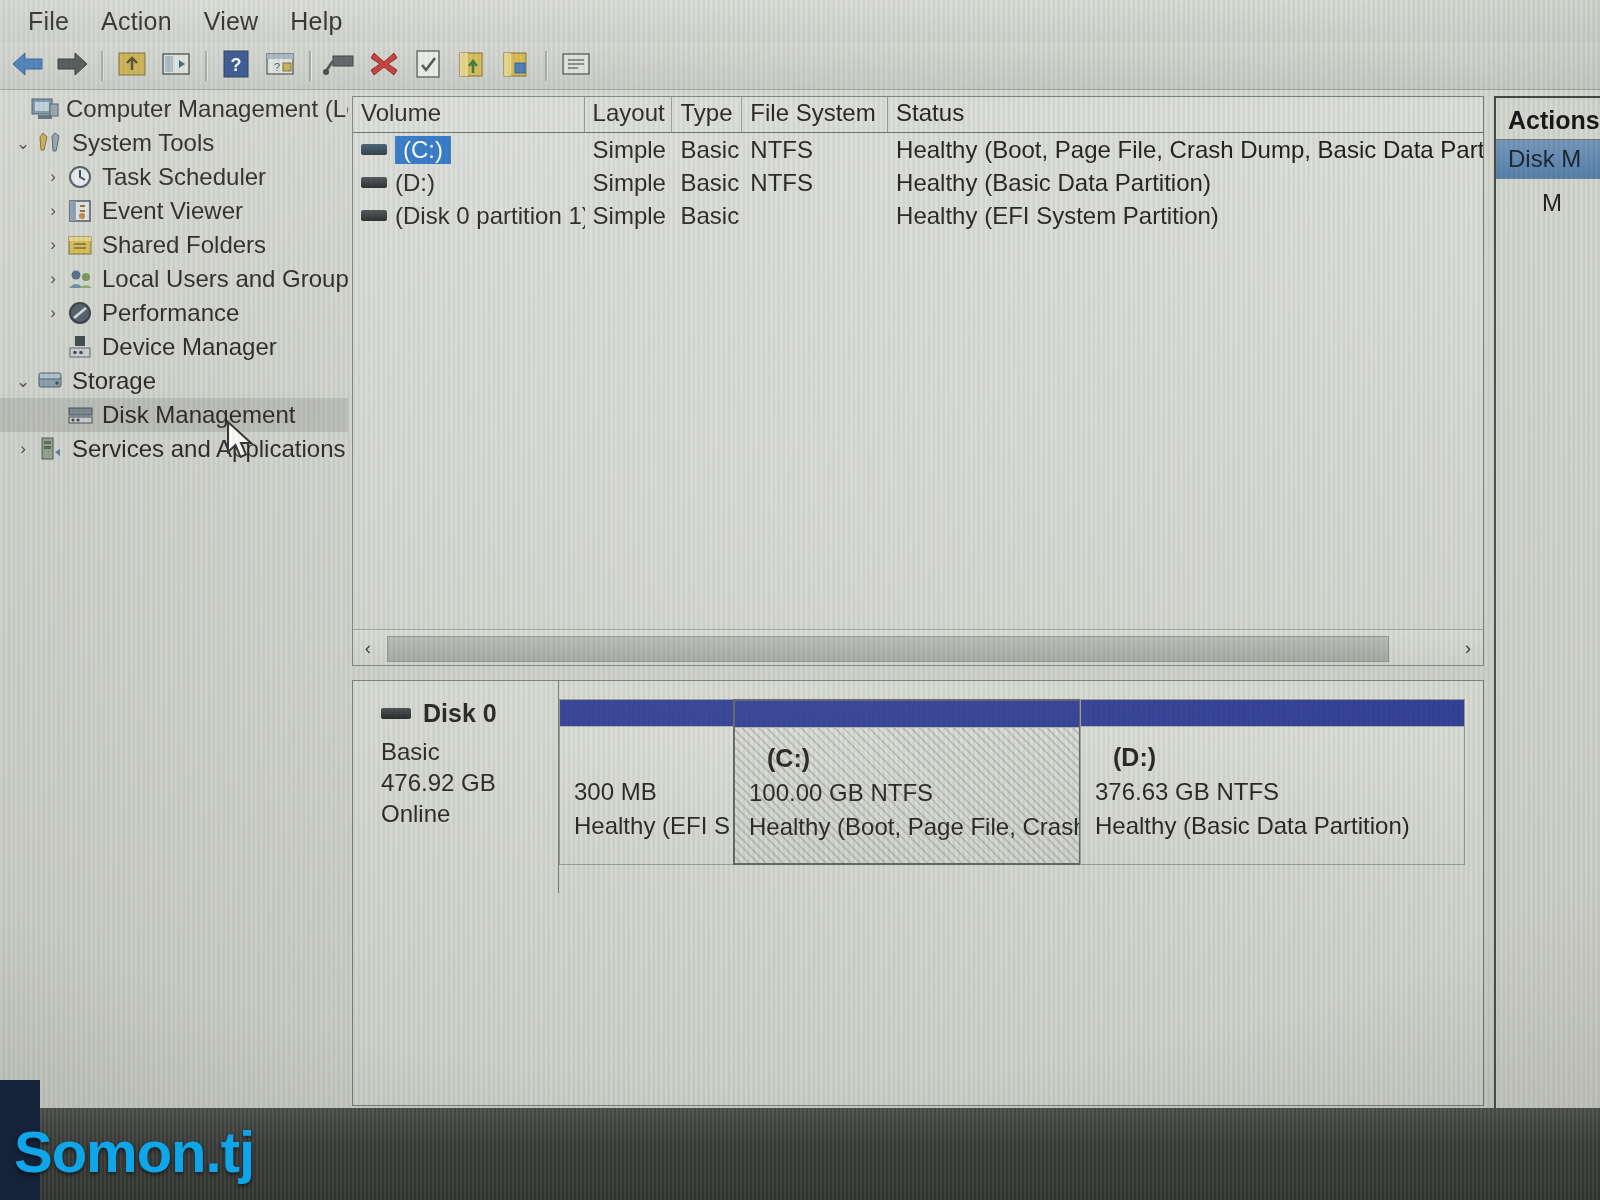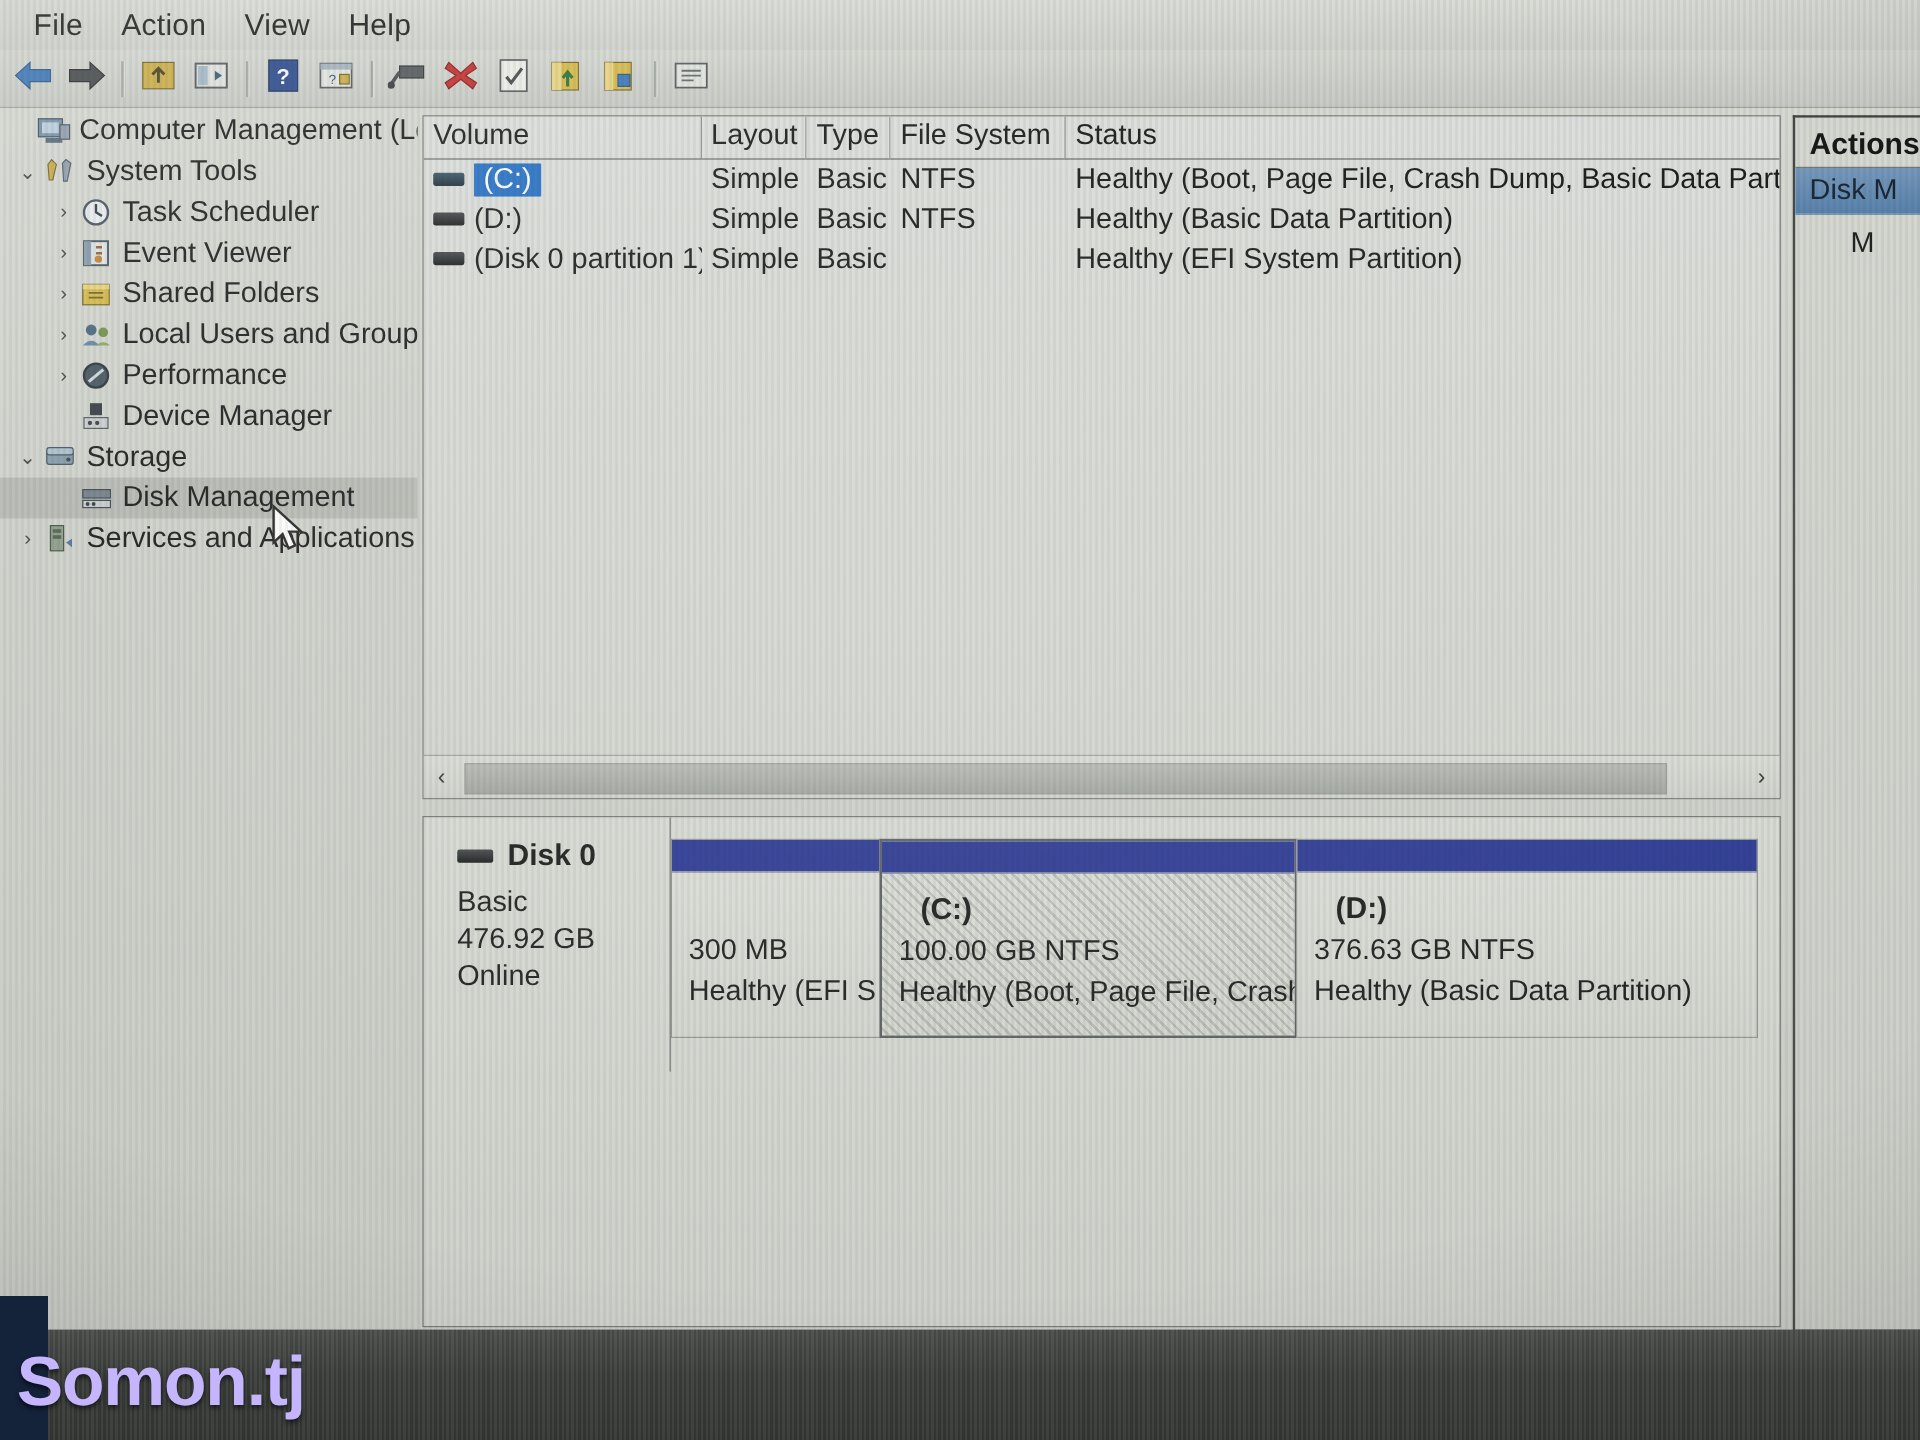--- a/index.html
+++ b/index.html
@@ -319,21 +319,21 @@
   #bezel:after {
     content: "";
     position: absolute; inset: 0;
     background-image: repeating-linear-gradient(90deg, rgba(255,255,255,0.05) 0 2px, rgba(0,0,0,0.05) 2px 4px);
   }
   .watermark {
     position: absolute;
     left: 14px; top: 1118px;
     font-size: 58px;
     font-weight: bold;
-    color: #c4b5fd;
+    color: #0ea5e9;
     letter-spacing: -1px;
     text-shadow: 0 2px 4px rgba(0,0,0,.6);
     z-index: 75;
     font-family: "Liberation Sans", sans-serif;
   }
   .left-dark {
     position: absolute;
     left: 0; top: 1080px;
     width: 40px; height: 120px;
     background: #14223a;

